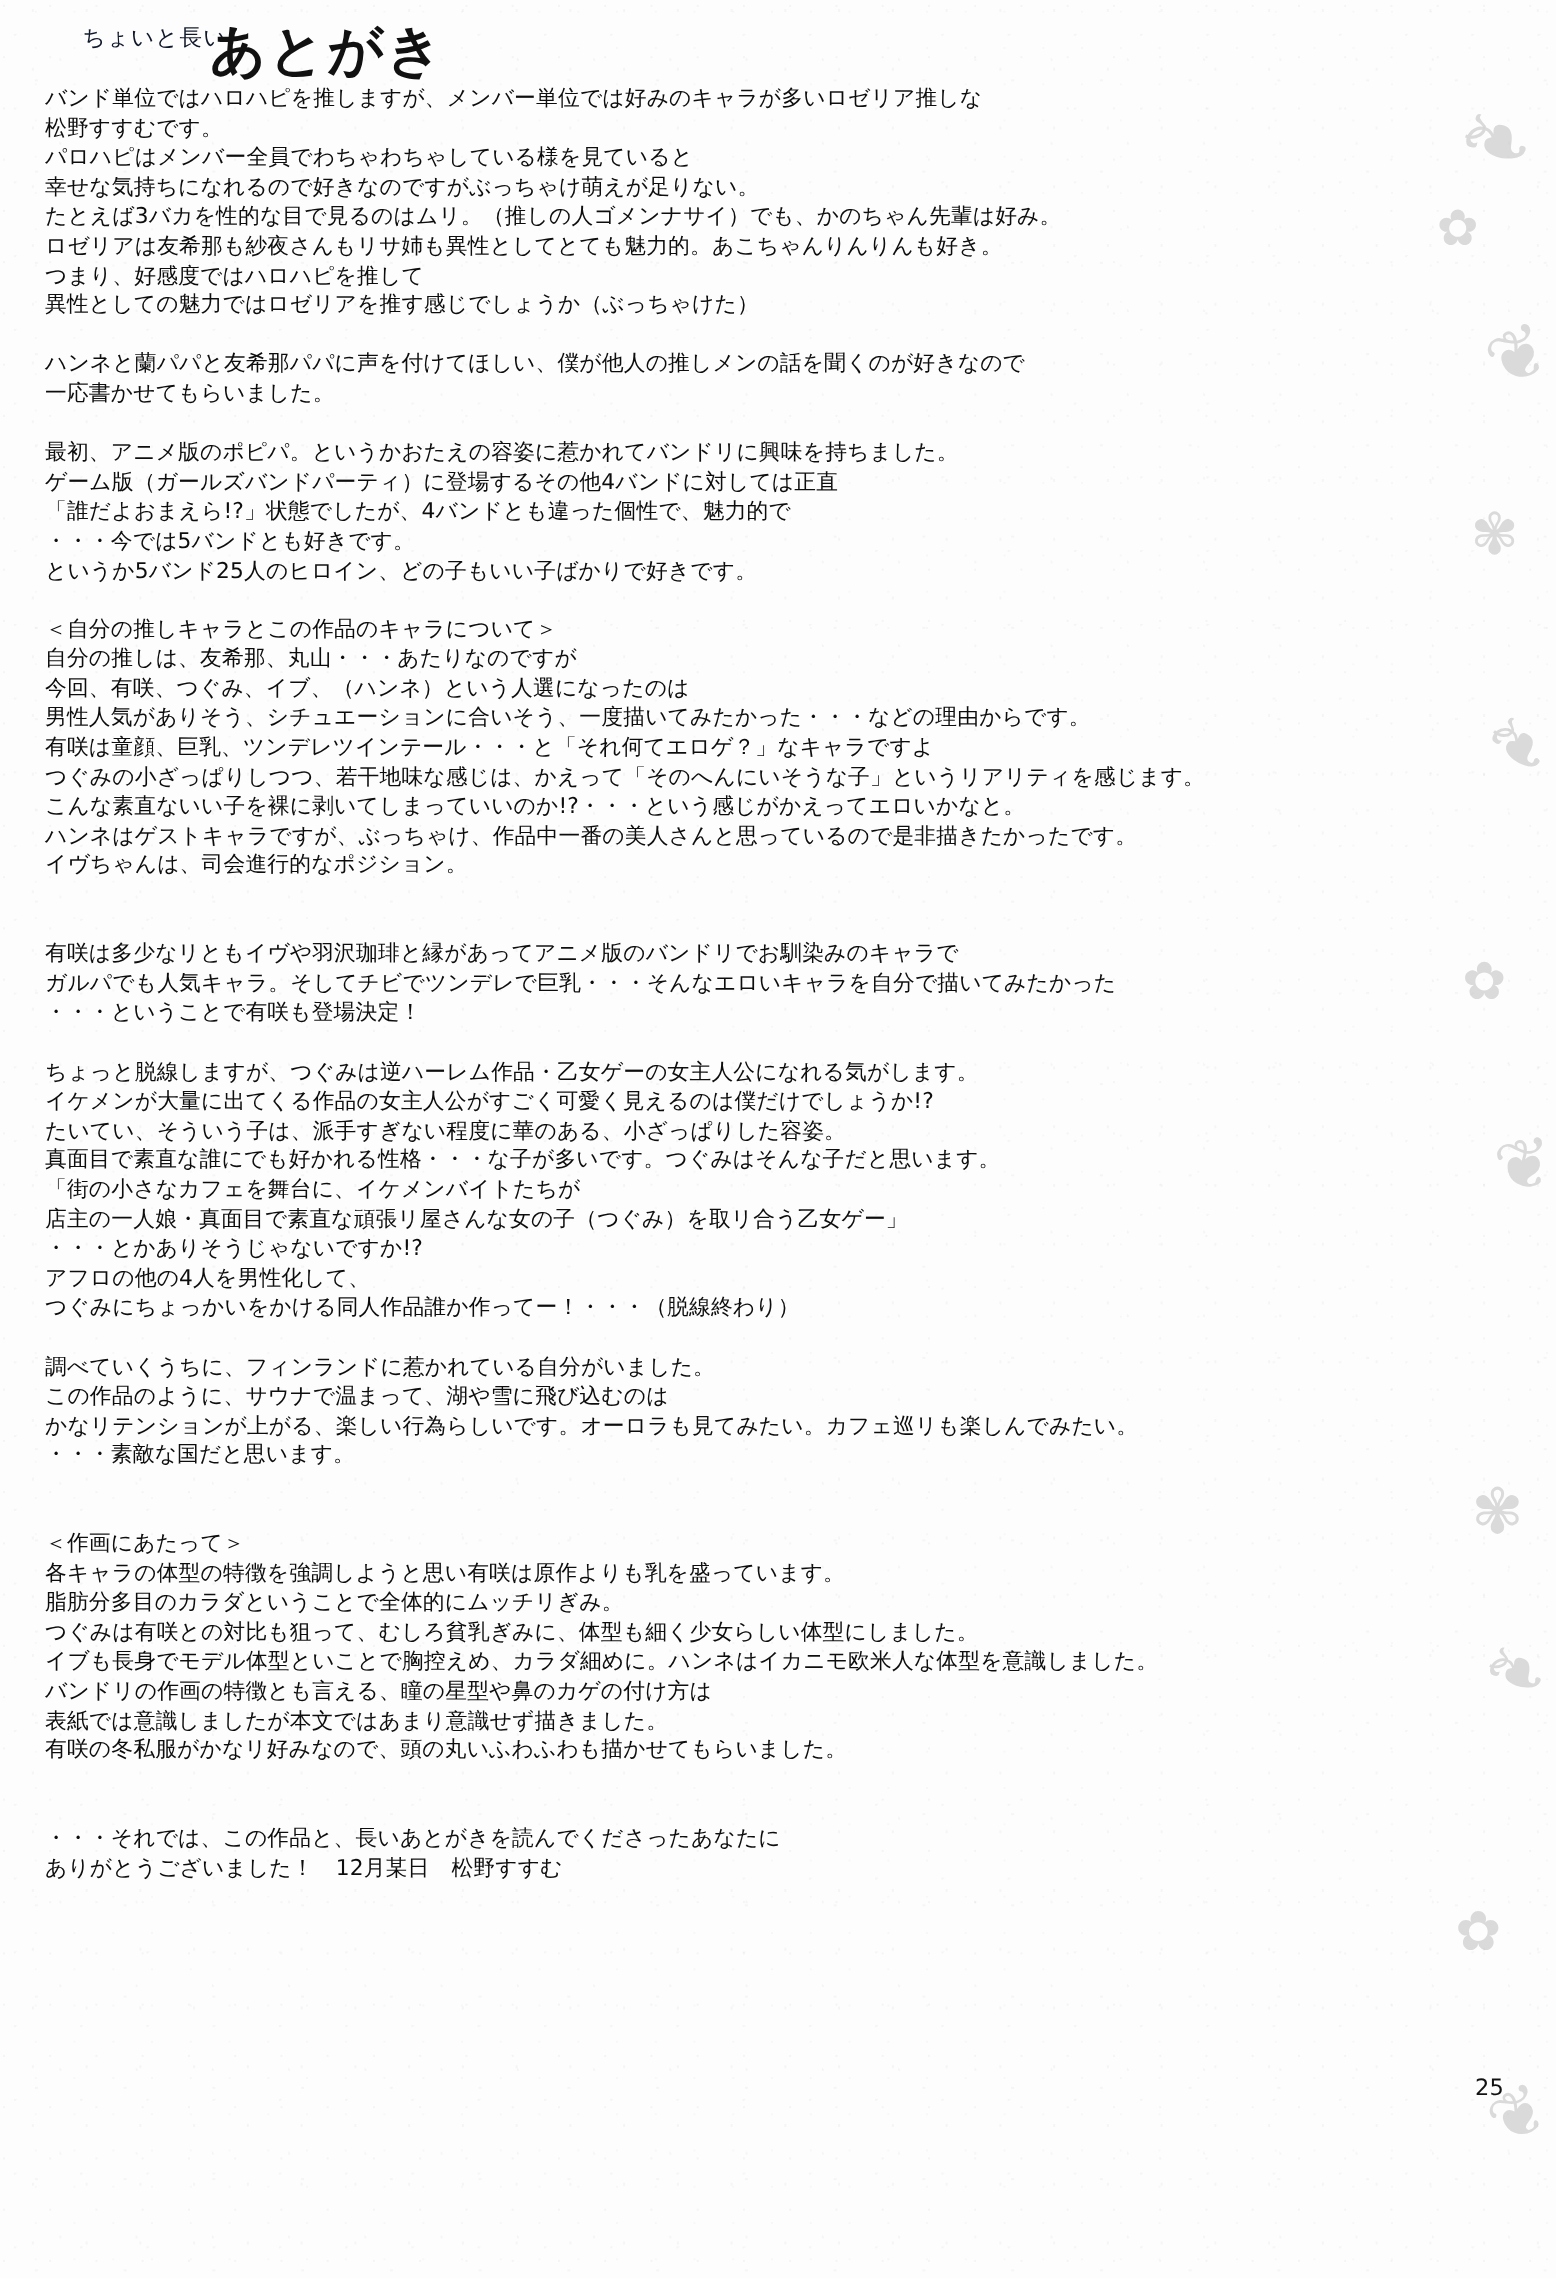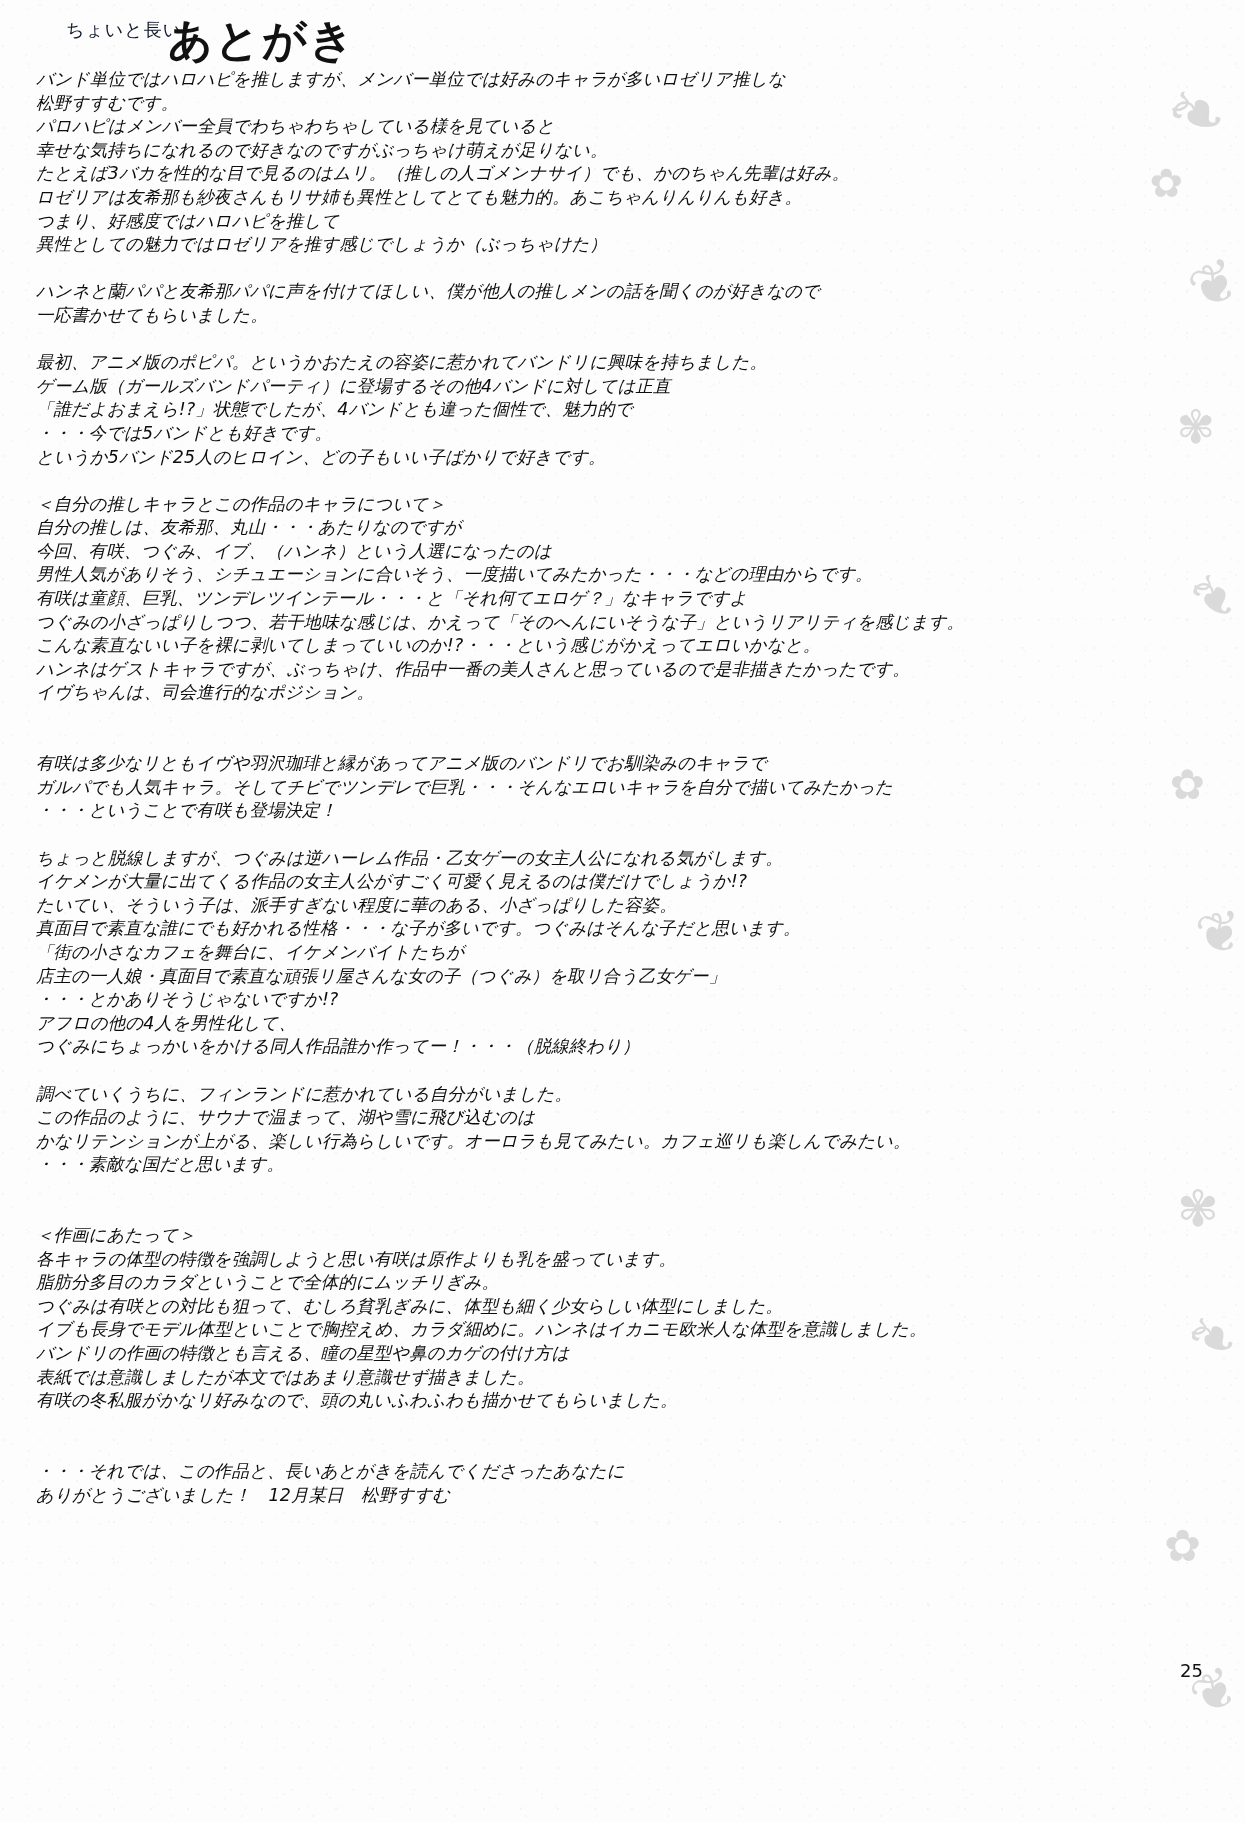--- a/index.html
+++ b/index.html
@@ -86,21 +86,20 @@
     width: 1120px;
     font-size: 17.4px;
     line-height: 23.6px;
     color: #0d0d0d;
     letter-spacing: 0.15px;
     font-family: "DejaVu Sans", sans-serif;
   }
   .body-text p {
     margin: 0;
     white-space: pre-wrap;
-    font-style: italic;
   }
   .blank {
     height: 23.6px;
   }
 
   .page-number {
     position: absolute;
     right: 42px;
     top: 1660px;
     font-size: 18px;

